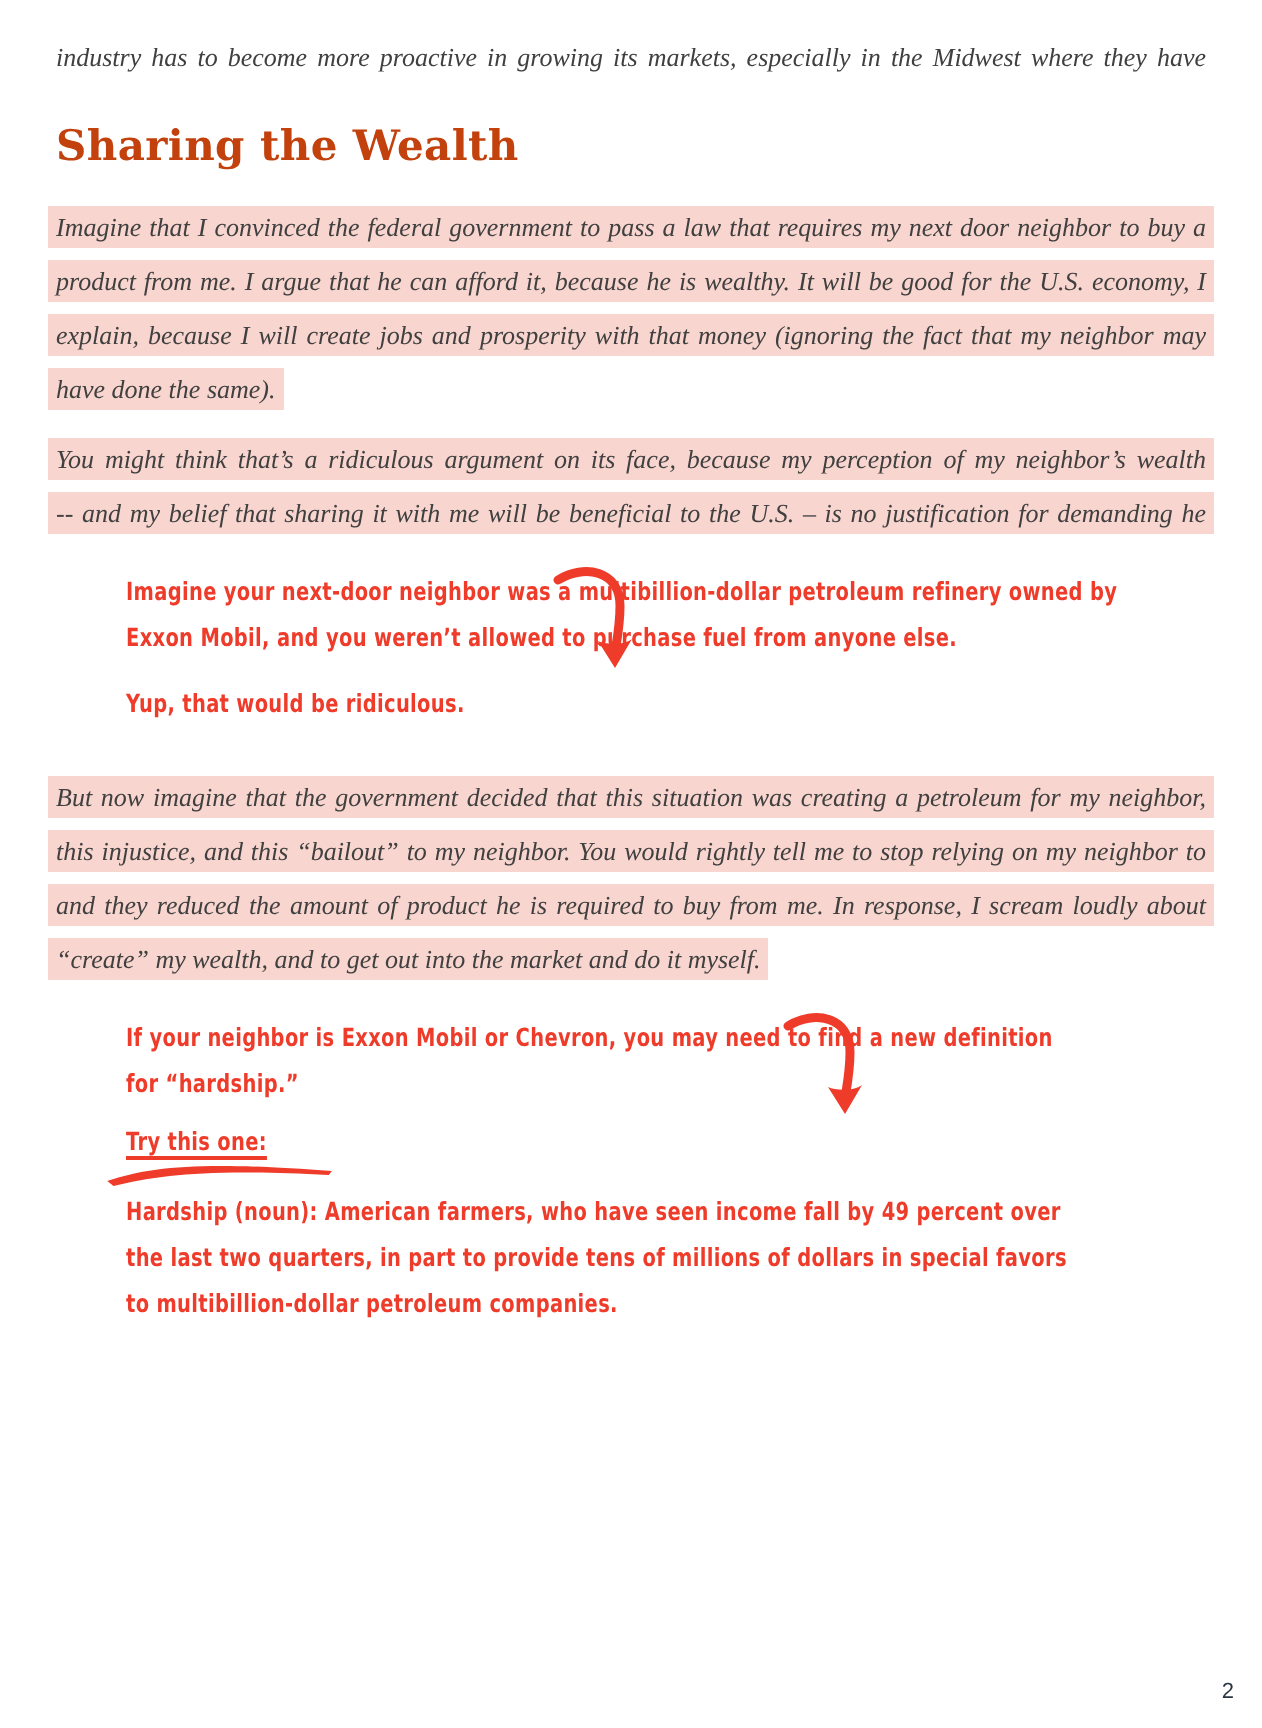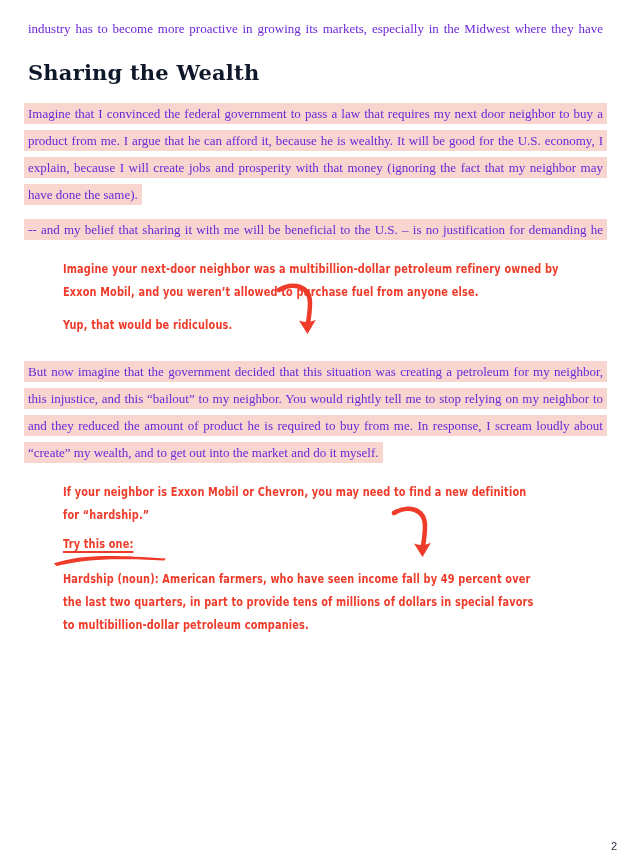--- a/index.html
+++ b/index.html
@@ -3,28 +3,28 @@
 <meta charset="utf-8">
 <style>
   html,body{margin:0;padding:0;}
   body{
     width:631px;height:864px;background:#ffffff;position:relative;
     font-family:"Liberation Serif", serif;color:#202b36;overflow:hidden;
   }
   .page{position:absolute;inset:0;padding:15px 28px;box-sizing:border-box;}
 
   
-  .line{font-size:13px;line-height:27px;text-align:justify;color:#6d28d9;}
+  .line{font-size:13px;line-height:27px;text-align:justify;color:#404040;font-style:italic;}
   .line.full{text-align-last:justify;}
   .hl{background:#f8d5ce;padding:3px 4px;margin:16px -4px;}
 
   .intro{margin:0;}
   .heading{
     font-family:"DejaVu Serif", serif;font-weight:bold;font-size:21px;
-    line-height:27px;margin:17px 0 0 0;color:#0f172a;letter-spacing:.2px;
+    line-height:27px;margin:17px 0 0 0;color:#c2410c;letter-spacing:.2px;
   }
   .para{margin-top:14px;}
   .para.p2{margin-top:8px;}
   .para.p3{margin-top:22px;}
 
   
   .note{
     margin-left:35px;color:#ee3b2a;
     font-family:"DejaVu Sans", sans-serif;font-weight:bold;
     transform:scaleX(0.78);transform-origin:left top;
@@ -65,20 +65,21 @@
   <h1 class="heading">Sharing the Wealth</h1>
 
   <section class="para p1">
     <div class="line full"><span class="hl">Imagine that I convinced the federal government to pass a law that requires my next door neighbor to buy a</span></div>
     <div class="line full"><span class="hl">product from me. I argue that he can afford it, because he is wealthy. It will be good for the U.S. economy, I</span></div>
     <div class="line full"><span class="hl">explain, because I will create jobs and prosperity with that money (ignoring the fact that my neighbor may</span></div>
     <div class="line"><span class="hl">have done the same).</span></div>
   </section>
 
   <section class="para p2">
+    <div class="line full"><span class="hl">You might think that’s a ridiculous argument on its face, because my perception of my neighbor’s wealth</span></div>
     <div class="line full"><span class="hl">-- and my belief that sharing it with me will be beneficial to the U.S. – is no justification for demanding he</span></div>
   </section>
 
   <svg class="arrow a1" viewBox="0 0 42 54" aria-hidden="true">
     <path d="M3 9 C 16 1, 34 4, 34 22 C 34 30 33 36 32 42" fill="none" stroke="#ee3b2a" stroke-width="4.5" stroke-linecap="round"></path>
     <path d="M31.5 53 L23 39.5 C 27 41.5 36 41.5 40 38.5 Z" fill="#ee3b2a"></path>
   </svg>
 
   <div class="note n1">
     <div class="nline">Imagine your next-door neighbor was a multibillion-dollar petroleum refinery owned by</div>

